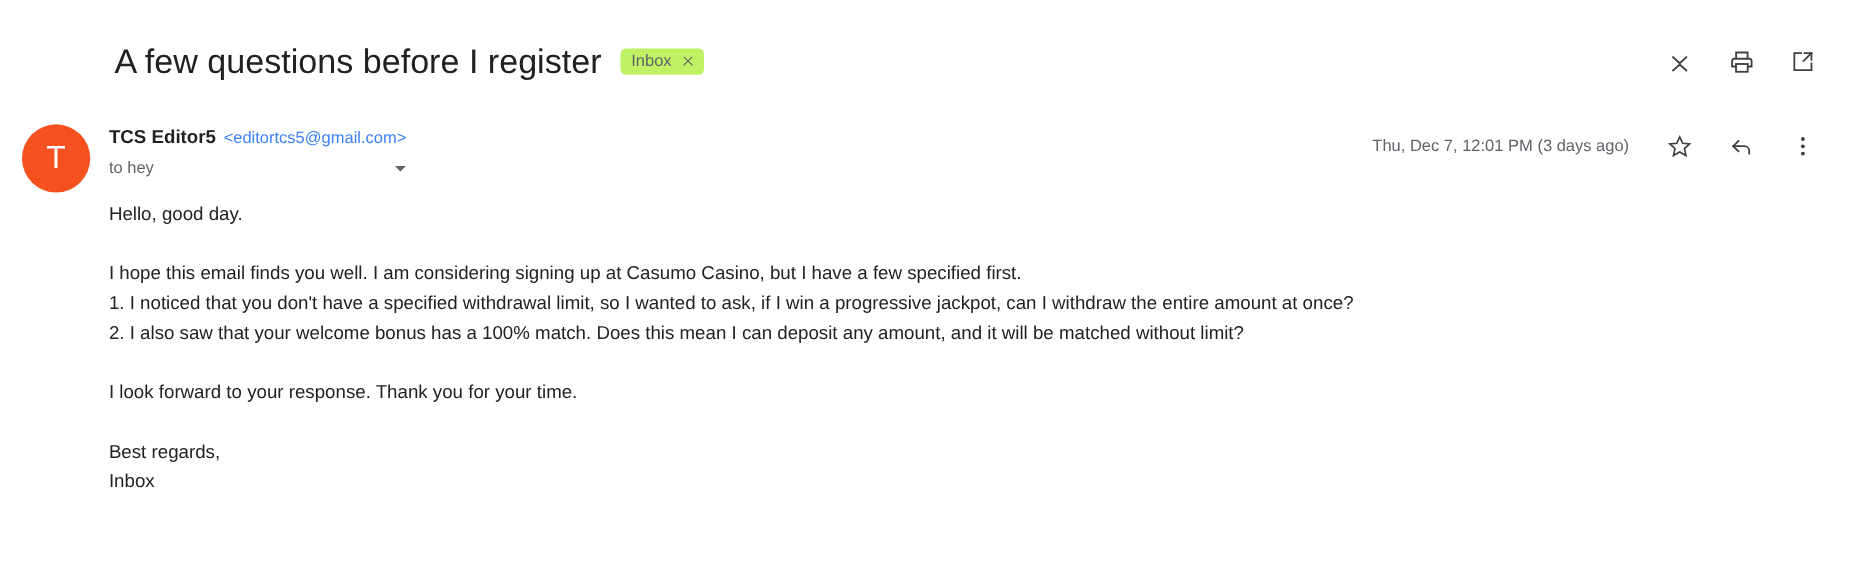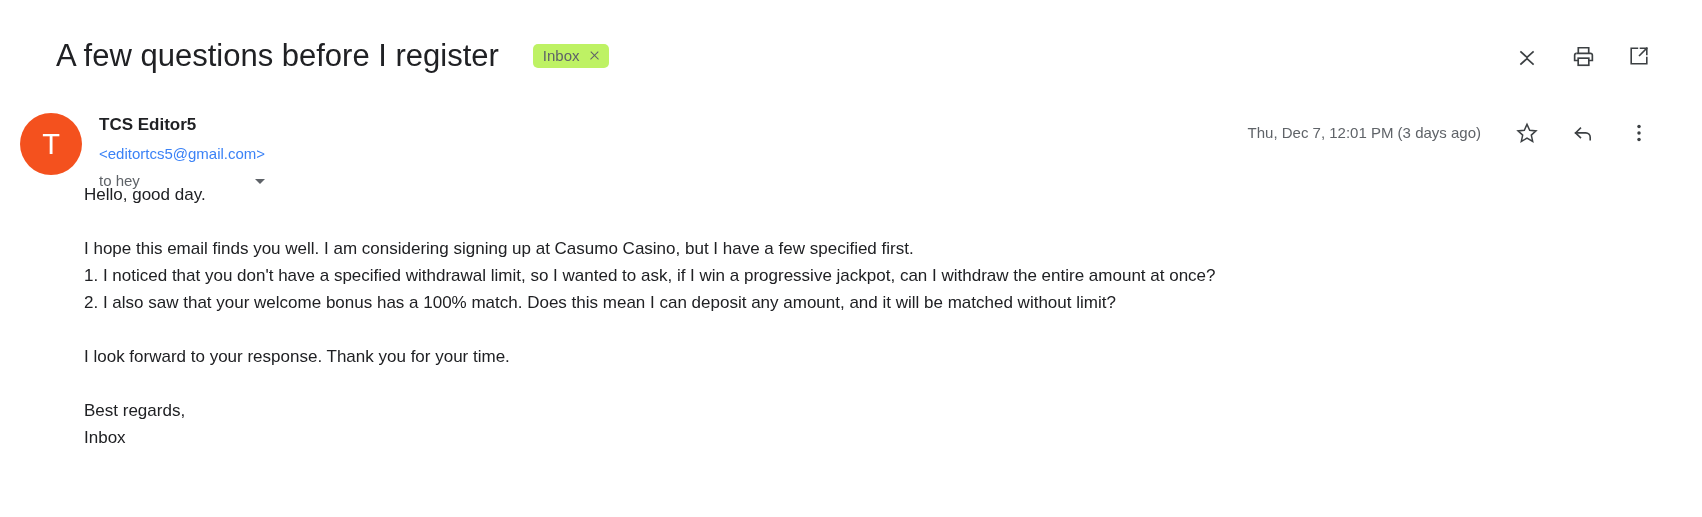--- a/index.html
+++ b/index.html
@@ -29,24 +29,23 @@
     left: 0;
     top: 26px;
     width: 1702px;
     height: 60px;
     display: flex;
     align-items: center;
   }
   .subject-left {
     display: flex;
     align-items: center;
-    padding-left: 56px;
+    padding-left: 104px;
     flex: 1 1 auto;
     min-width: 0;
-    gap: 17px;
   }
   .subject-title {
     font-size: 31px;
     line-height: 40px;
     font-weight: 400;
     color: #202124;
     letter-spacing: 0px;
     white-space: nowrap;
   }
   .label-chip {
@@ -133,21 +132,20 @@
   .sender-block {
     position: absolute;
     left: 99px;
     top: 10px;
   }
   .sender-line {
     display: flex;
     align-items: baseline;
     gap: 7px;
     white-space: nowrap;
-    flex-direction: column;
   }
   .sender-name {
     font-size: 17px;
     line-height: 22px;
     font-weight: 700;
     color: #202124;
   }
   .sender-email {
     font-size: 15px;
     line-height: 22px;
@@ -189,21 +187,21 @@
     font-size: 15px;
     line-height: 20px;
     color: #5f6368;
     white-space: nowrap;
     margin-right: 5px;
   }
 
   
   .message-body {
     position: absolute;
-    left: 84px;
+    left: 99px;
     top: 181px;
     width: 1480px;
     font-size: 17px;
     line-height: 27px;
     color: #202124;
   }
   .body-para {
     margin: 0;
     white-space: pre-wrap;
   }

